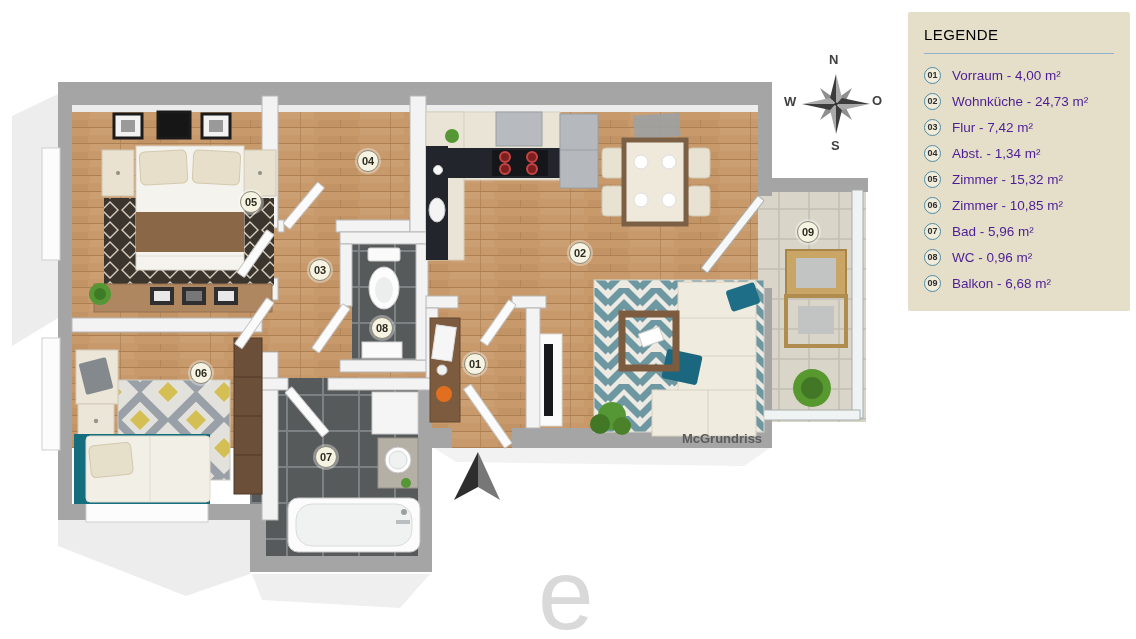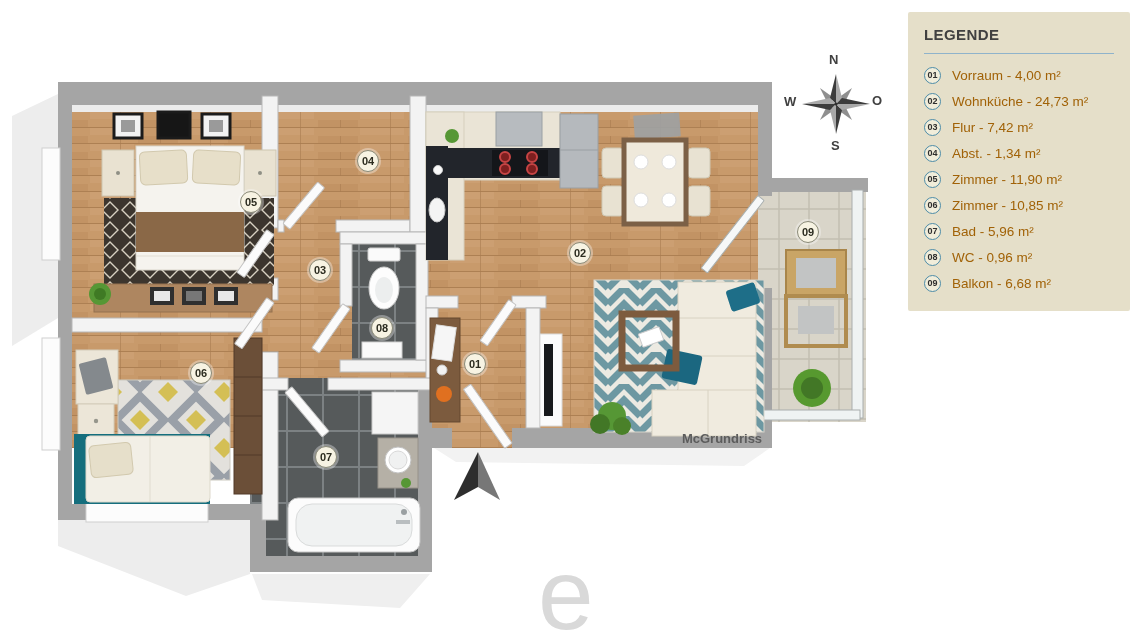--- a/index.html
+++ b/index.html
@@ -18,30 +18,30 @@
     color:#2c2c20;font-weight:bold;font-size:11px;line-height:20px;text-align:center;
     box-shadow:0 0 0 2px rgba(255,255,255,.35);
   }
 
   
   #legend{
     position:absolute;left:908px;top:12px;width:222px;box-sizing:border-box;
     background:#e5dfc9;padding:14px 16px 10px 16px;border-radius:2px;
   }
   #legend .title{
-    color:#404040;font-weight:bold;font-size:15px;letter-spacing:.4px;
+    color:#000000;font-weight:normal;font-size:15px;letter-spacing:.4px;
   }
   #legend .rule{height:1px;background:#8fb3cb;margin:10px 0 13px 0;}
   .lrow{display:flex;align-items:center;gap:11px;margin-bottom:9px;}
   .lbadge{
     flex:0 0 17px;width:17px;height:17px;border-radius:50%;box-sizing:border-box;
     background:#f1edda;border:1px solid #4d8ca8;
     color:#2e2e2e;font-weight:bold;font-size:9px;line-height:15px;text-align:center;
   }
-  .llabel{font-size:13.5px;color:#a16207;white-space:nowrap;}
+  .llabel{font-size:13.5px;color:#4c1d95;white-space:nowrap;}
 
   
   #compass{position:absolute;left:786px;top:56px;width:100px;height:96px;}
   #compass svg{position:absolute;left:0;top:0;}
   .cletter{position:absolute;font-size:13px;font-weight:bold;color:#414141;}
   .c-n{left:43px;top:-4px;}
   .c-s{left:45px;top:82px;}
   .c-w{left:-2px;top:38px;}
   .c-o{left:86px;top:37px;}
 
@@ -357,21 +357,21 @@
   <div class="lrow">
     <span class="lbadge">03</span>
     <span class="llabel">Flur - 7,42 m²</span>
   </div>
   <div class="lrow">
     <span class="lbadge">04</span>
     <span class="llabel">Abst. - 1,34 m²</span>
   </div>
   <div class="lrow">
     <span class="lbadge">05</span>
-    <span class="llabel">Zimmer - 11,90 m²</span>
+    <span class="llabel">Zimmer - 15,32 m²</span>
   </div>
   <div class="lrow">
     <span class="lbadge">06</span>
     <span class="llabel">Zimmer - 10,85 m²</span>
   </div>
   <div class="lrow">
     <span class="lbadge">07</span>
     <span class="llabel">Bad - 5,96 m²</span>
   </div>
   <div class="lrow">

